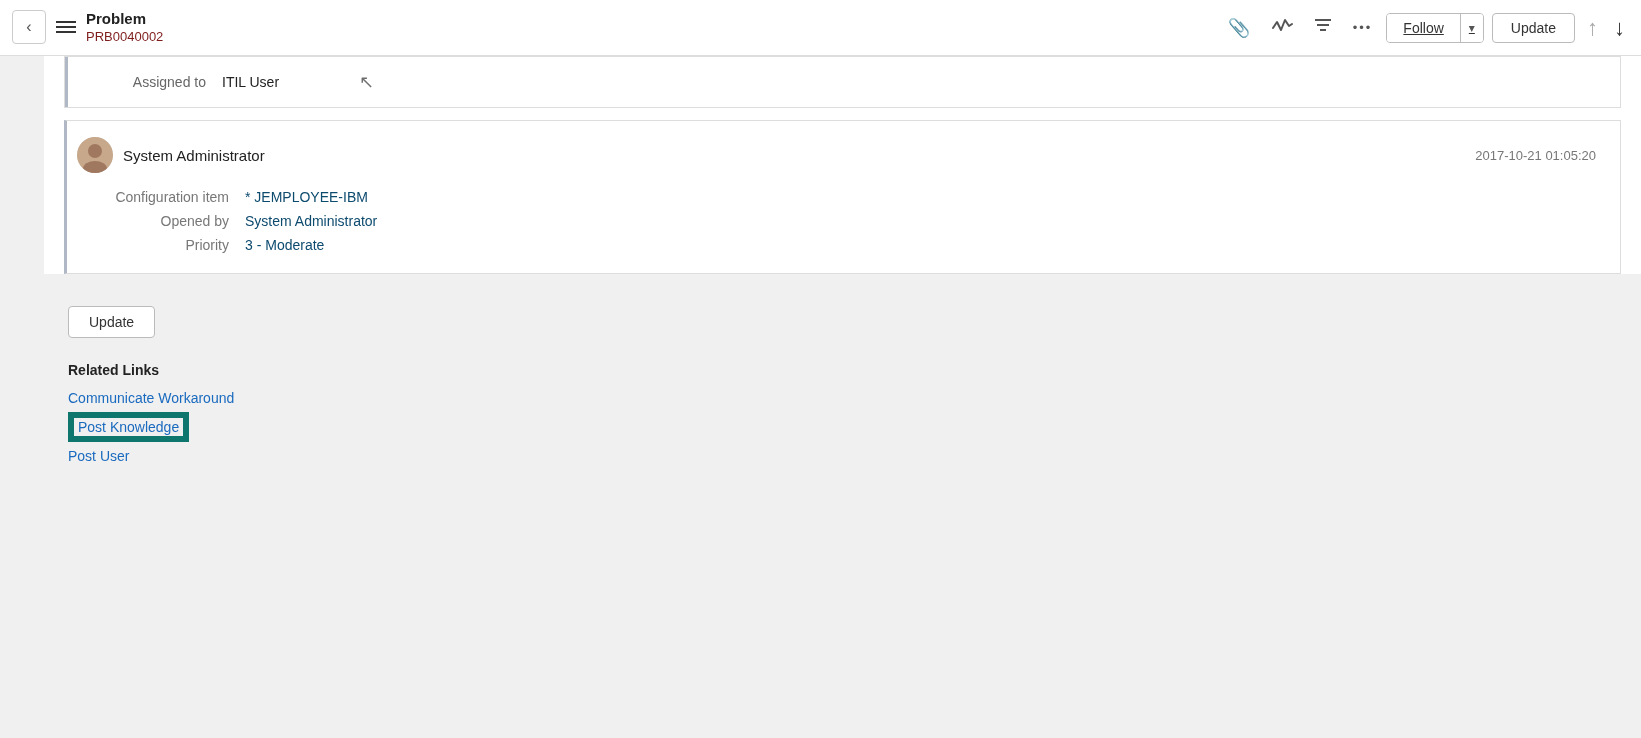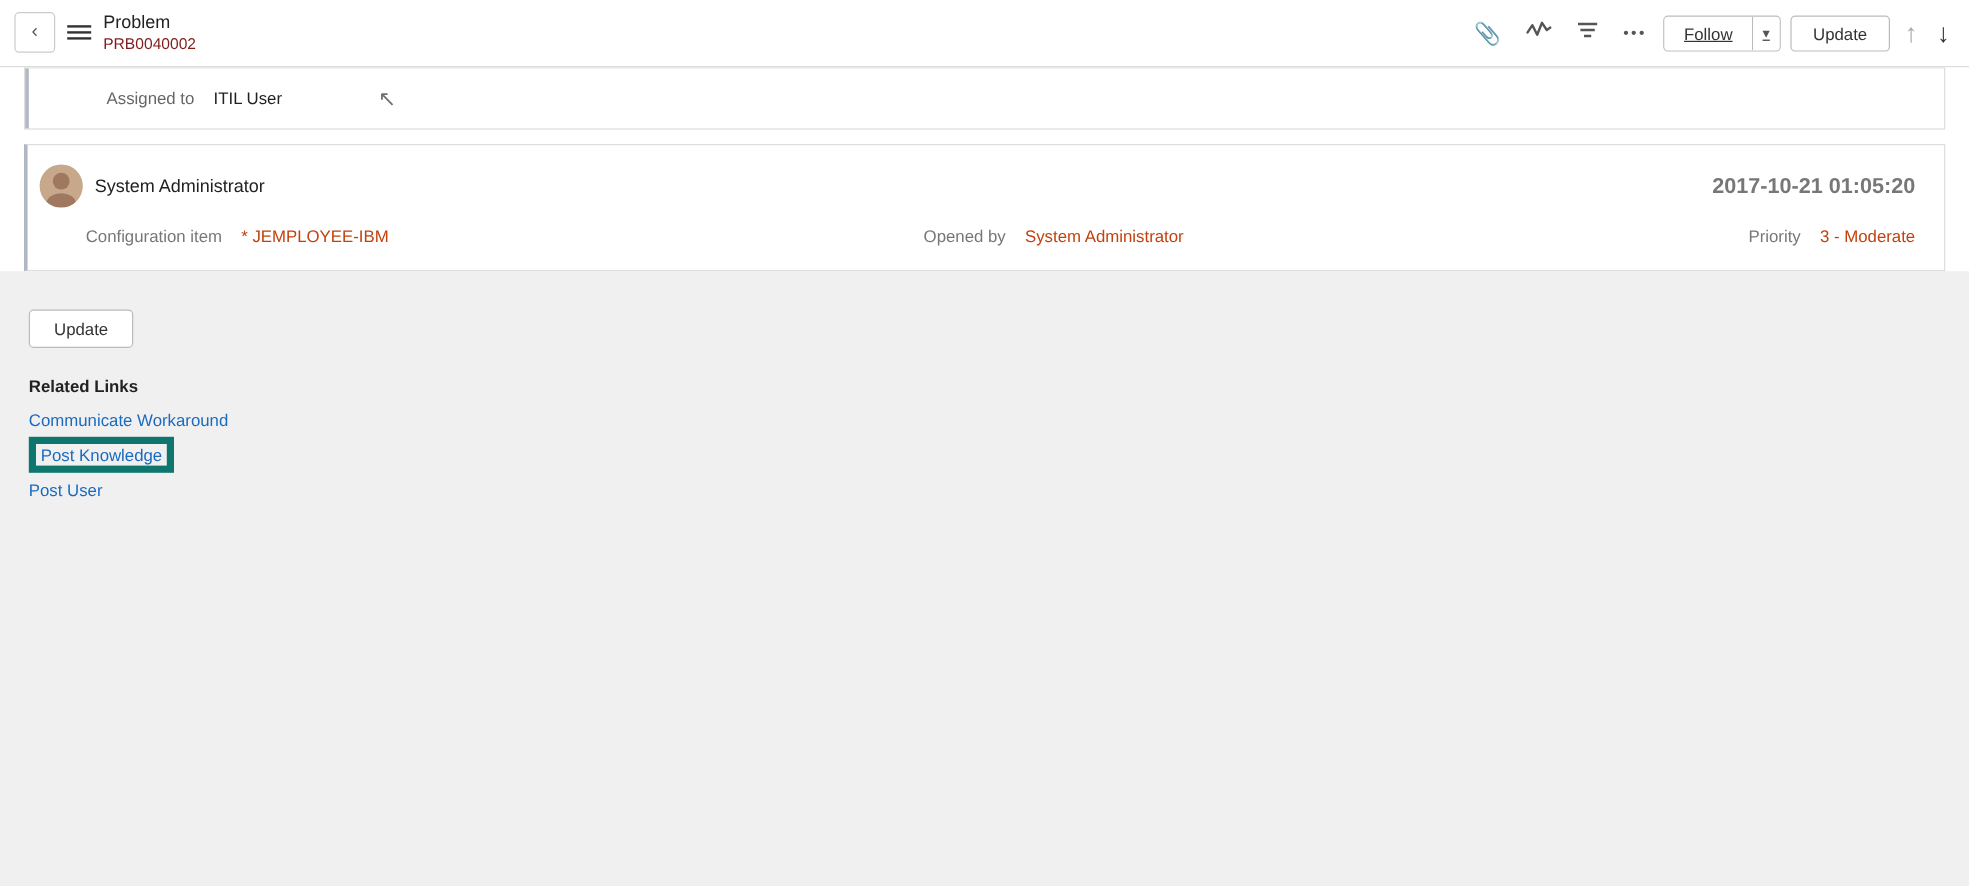--- a/index.html
+++ b/index.html
@@ -43,21 +43,21 @@
       display: flex; flex-direction: column; gap: 3px;
       justify-content: center;
     }
     .hamburger-icon span {
       display: block; width: 20px; height: 2px; background: #333;
     }
     .title-block {
       display: flex; flex-direction: column; line-height: 1.3;
     }
     .title-problem {
-      font-size: 15px; font-weight: 400; color: #222;
+      font-size: 15px; font-weight: 700; color: #222;
     }
     .title-id {
       font-size: 13px; color: #7f1d1d;
     }
     .toolbar-right {
       display: flex; align-items: center; gap: 8px;
     }
     .icon-btn {
       background: none; border: none; cursor: pointer;
       font-size: 18px; color: #555;
@@ -130,37 +130,36 @@
       width: 36px; height: 36px; border-radius: 50%;
       background: #c8b8a8;
       overflow: hidden;
       display: flex; align-items: center; justify-content: center;
       font-size: 20px;
     }
     .user-name {
       font-size: 15px; font-weight: 500; color: #222;
     }
     .timestamp {
-      font-size: 18px; color: #777; font-weight: bold;
+      font-size: 13px; color: #777;
     }
     .activity-fields {
       display: flex;
-      flex-direction: row;
+      flex-direction: column;
       gap: 8px;
       padding-left: 8px;
-      justify-content: space-between;
     }
     .activity-field-row {
       display: flex; align-items: baseline; gap: 0;
     }
     .activity-label {
       color: #777; min-width: 160px; text-align: right; padding-right: 16px; font-size: 14px;
     }
     .activity-value {
-      font-size: 14px; color: #c2410c;
+      font-size: 14px; color: #0c4a6e;
     }
 
     
     .bottom-section {
       background: #f0f0f0;
       padding: 20px 24px;
     }
     .update-btn-bottom {
       background: #fff; border: 1px solid #bbb; border-radius: 4px;
       padding: 7px 20px; font-size: 14px; cursor: pointer; color: #333;
@@ -180,20 +179,21 @@
       display: flex;
       flex-direction: column;
       height: 738px;
       overflow: hidden;
     }
     .content-area {
       flex: 1;
       overflow-y: auto;
       background: #f0f0f0;
       position: relative;
+      margin-left: 44px;
     }
   </style>
 </head>
 <body>
 
 <div class="page-wrapper">
 
   <div class="toolbar">
     <div class="toolbar-left">
       <button class="back-btn">

